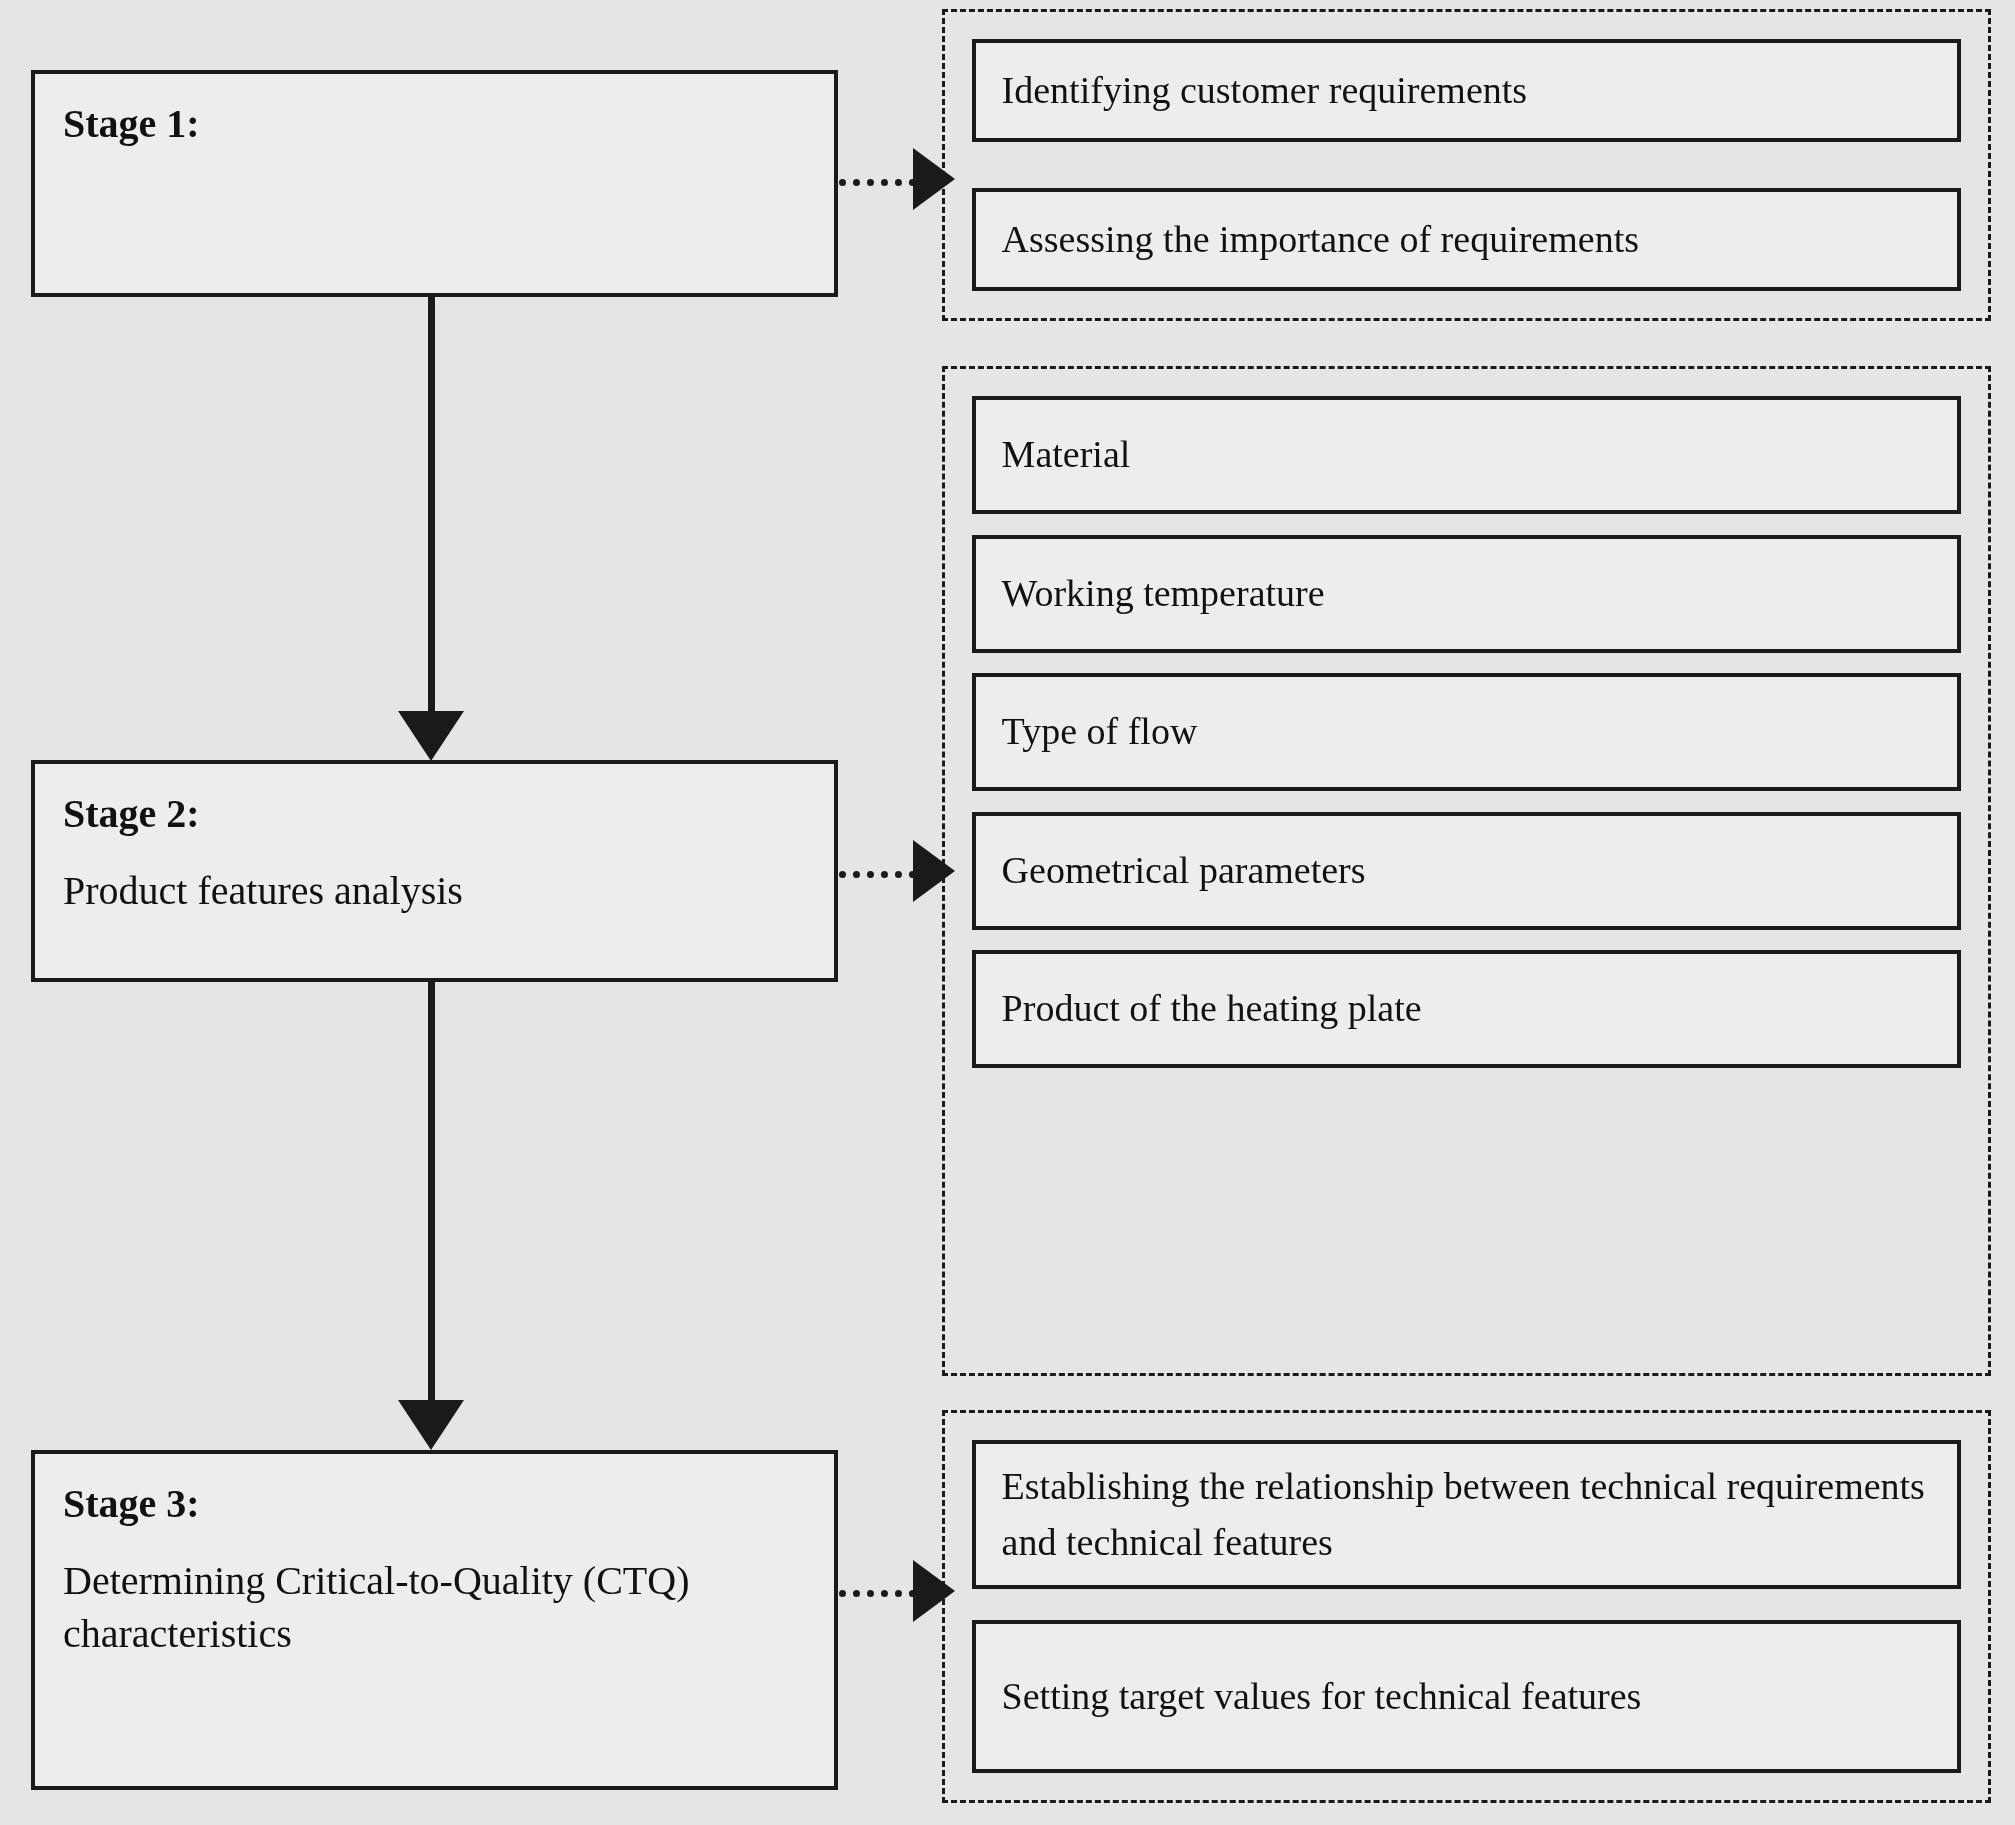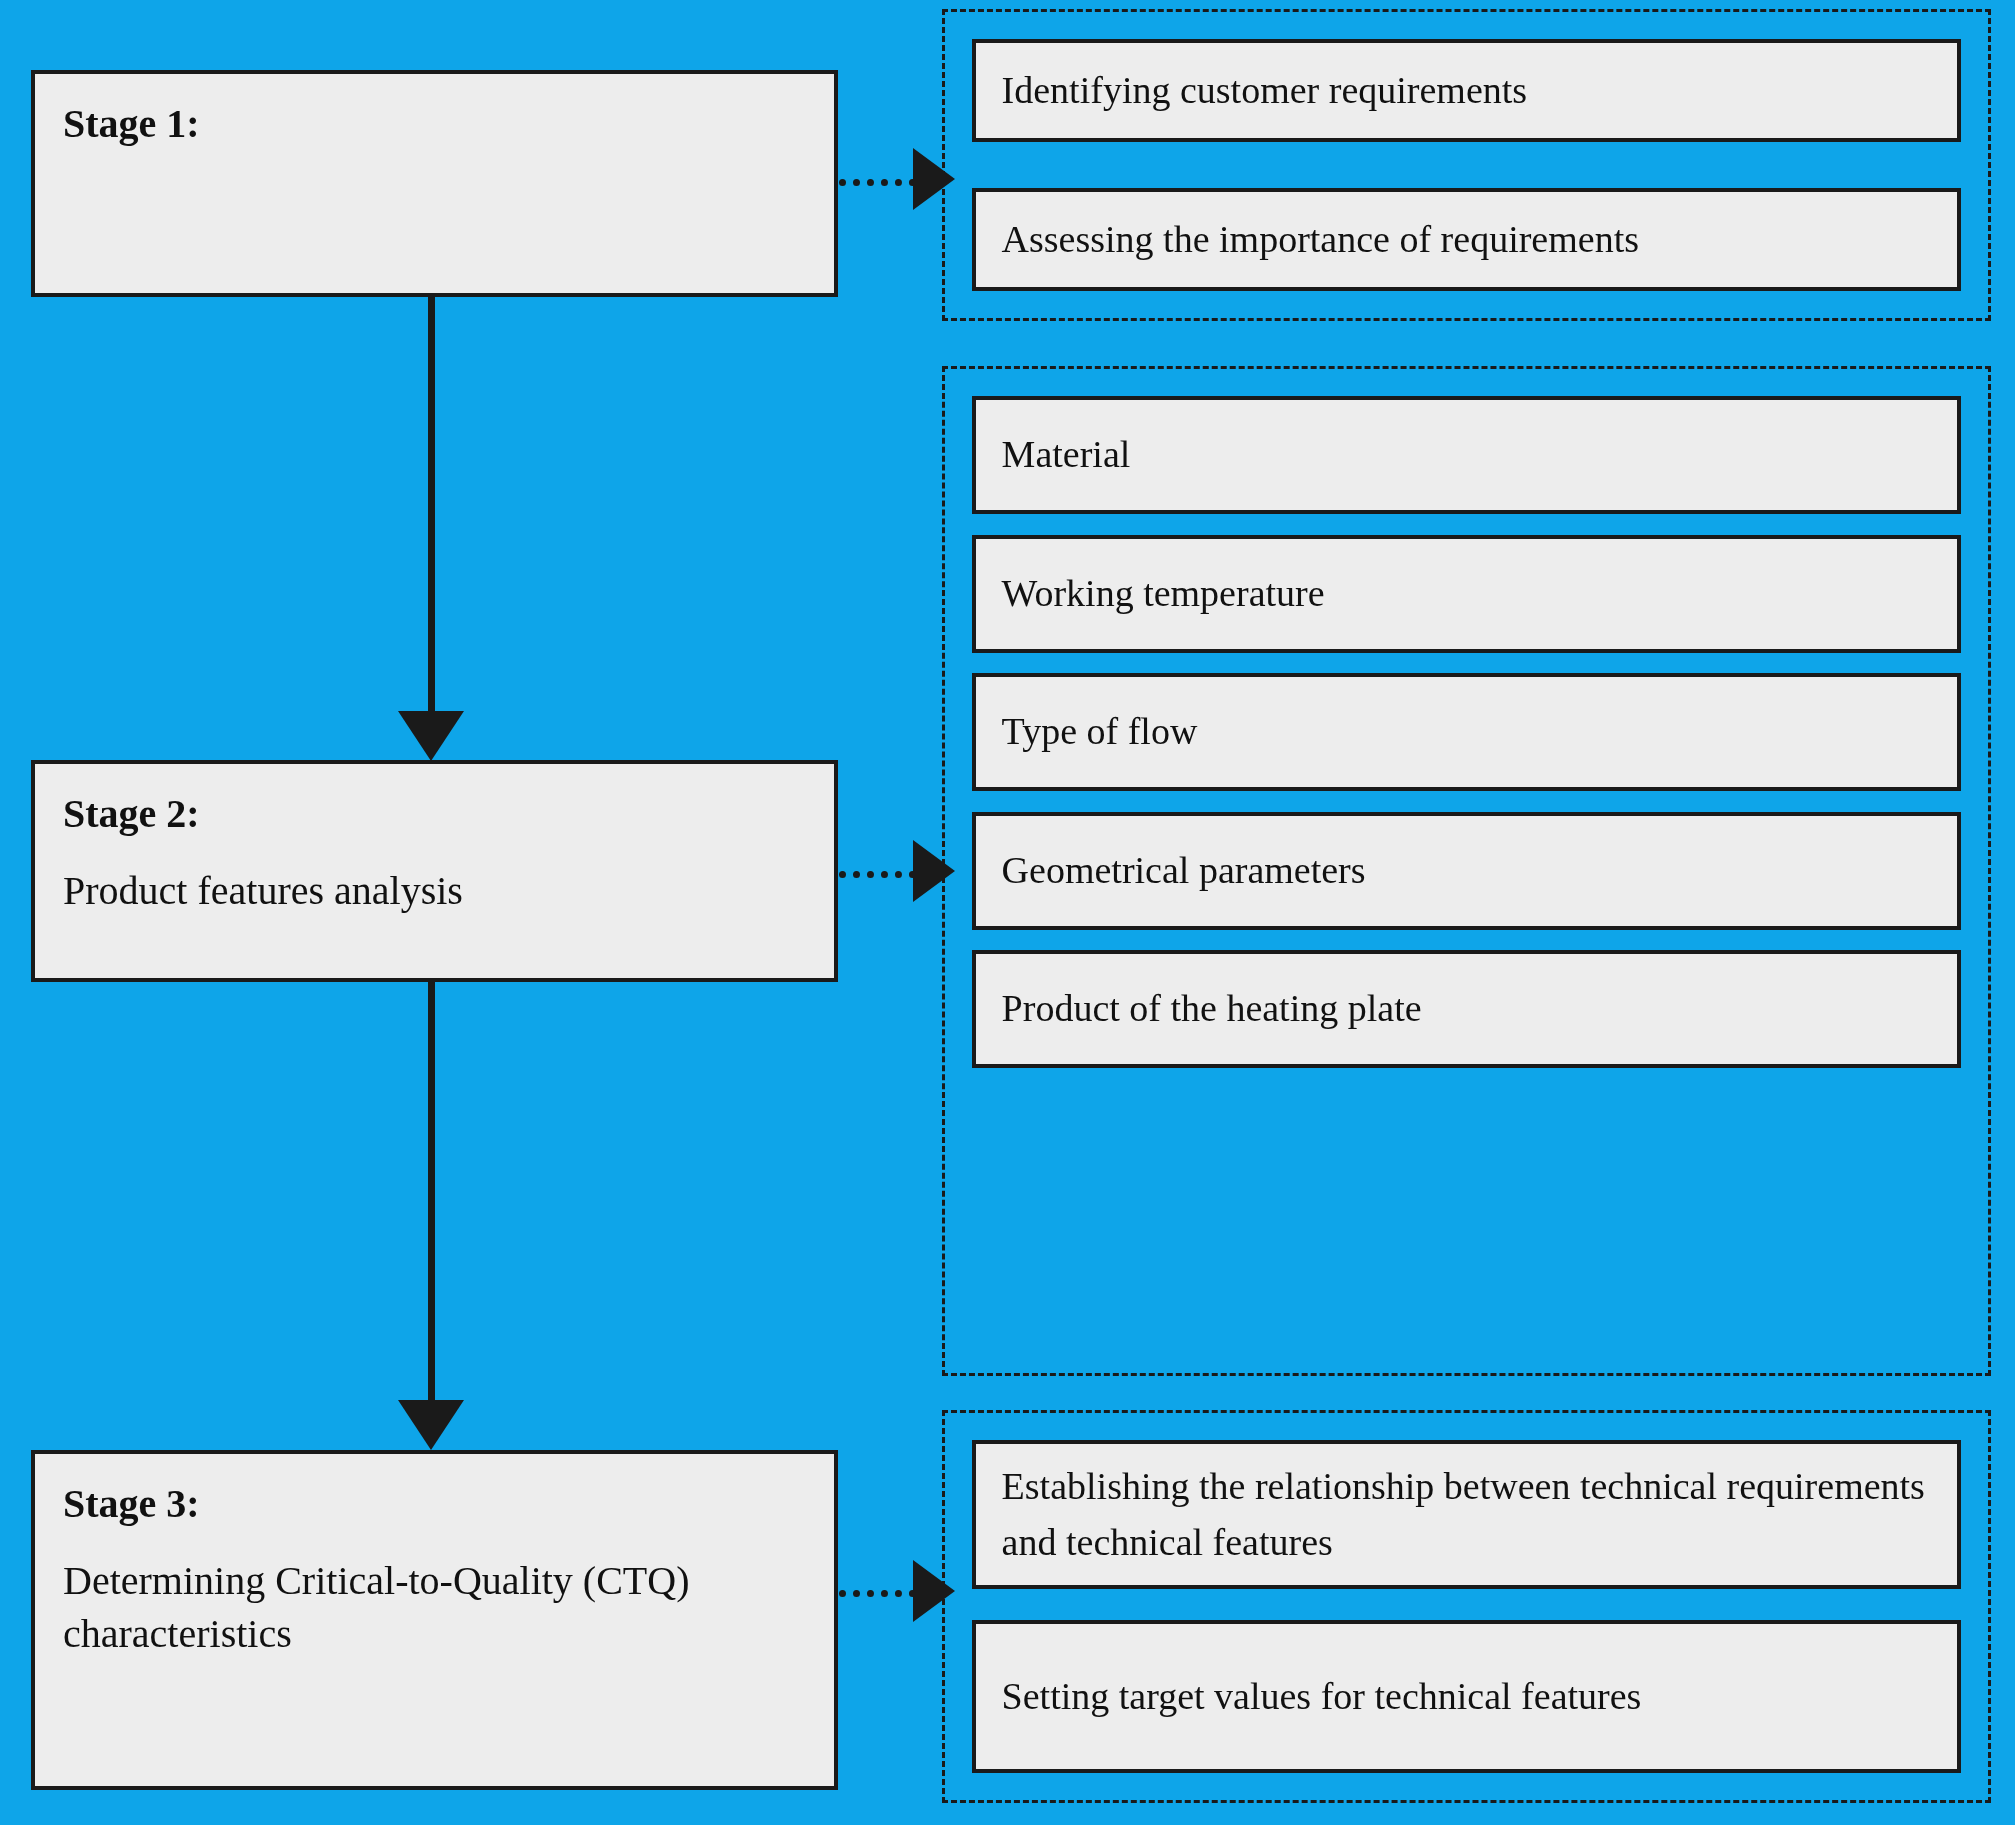--- a/index.html
+++ b/index.html
@@ -1,17 +1,17 @@
 <!DOCTYPE html>
 <html style="font-size:10.2px"><head>
 <meta charset="utf-8">
 <style>
   html,body{margin:0;padding:0;background:#fff;}
   body{font-family:"Liberation Serif","DejaVu Serif",serif;}
-  #canvas{position:relative;width:2015px;height:1825px;background:#0ea5e9;overflow:hidden;}
+  #canvas{position:relative;width:2015px;height:1825px;background:#e5e5e5;overflow:hidden;}
 
   
   .stage-box{
     position:absolute;
     left:31px;width:807px;
     background:#ededed;
     border:4.5px solid #1a1a1a;
     box-sizing:border-box;
     padding:25.6px 28px 0 28px;
   }

